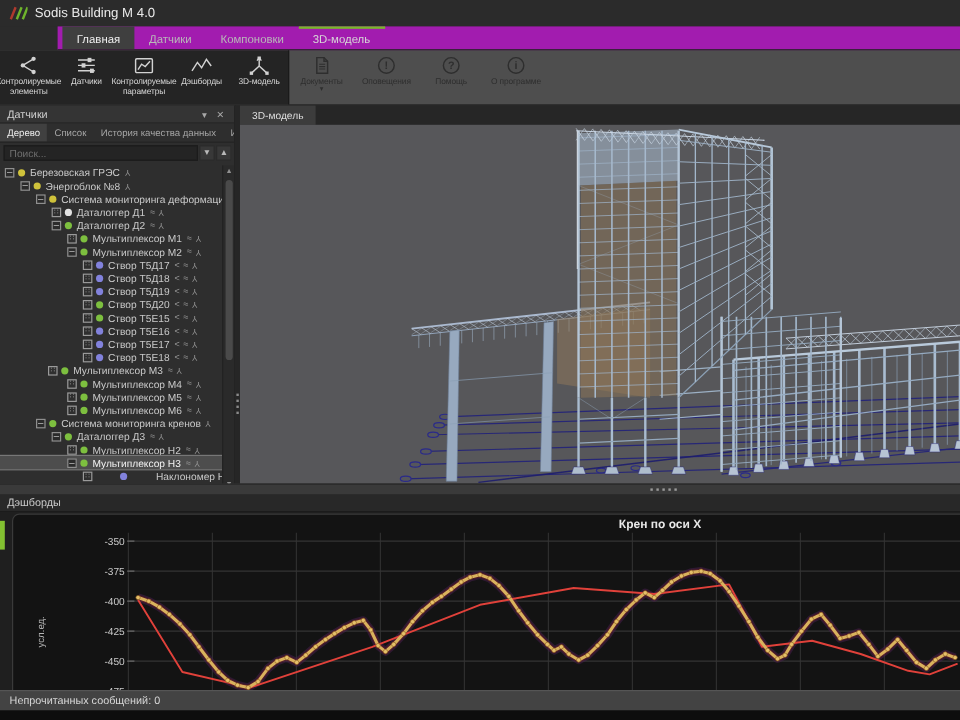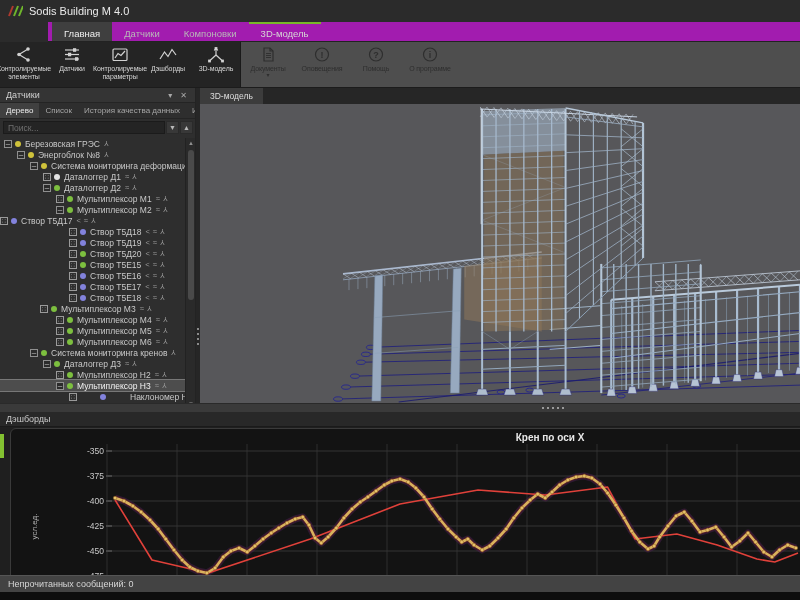--- a/index.html
+++ b/index.html
@@ -244,21 +244,21 @@
           <span class="ticn">≈</span>
           <span class="ticn model">Y</span>
         </div>
         <div class="trow" style="padding-left: 56px;">
           <span class="exp">–</span>
           <span class="dot" style="background: rgb(125, 191, 63);"></span>
           <span class="tlabel">Мультиплексор М2</span>
           <span class="ticn">≈</span>
           <span class="ticn model">Y</span>
         </div>
-        <div class="trow" style="">
+        <div class="trow" style="padding-left: 69px;">
           <span class="dev">∷</span>
           <span class="dot" style="background: rgb(130, 130, 220);"></span>
           <span class="tlabel">Створ Т5Д17</span>
           <span class="ticn">&lt;</span>
           <span class="ticn">≈</span>
           <span class="ticn model">Y</span>
         </div>
         <div class="trow" style="padding-left: 69px;">
           <span class="dev">∷</span>
           <span class="dot" style="background: rgb(130, 130, 220);"></span>

